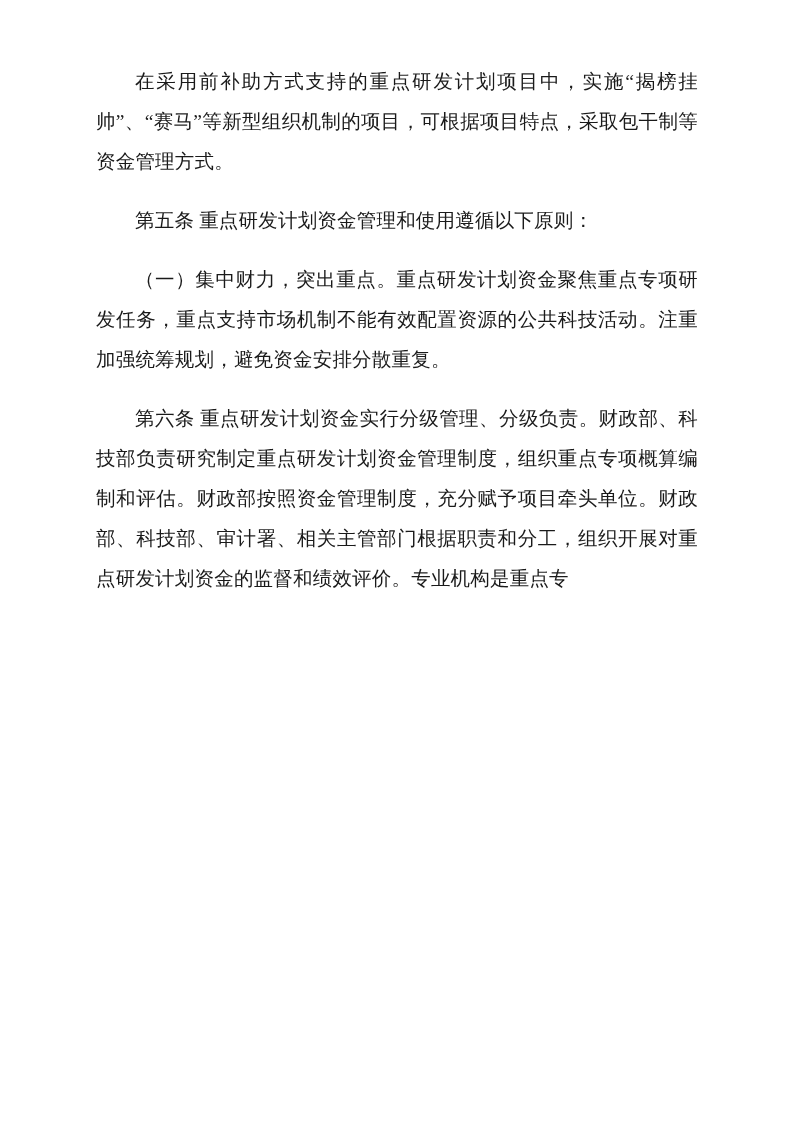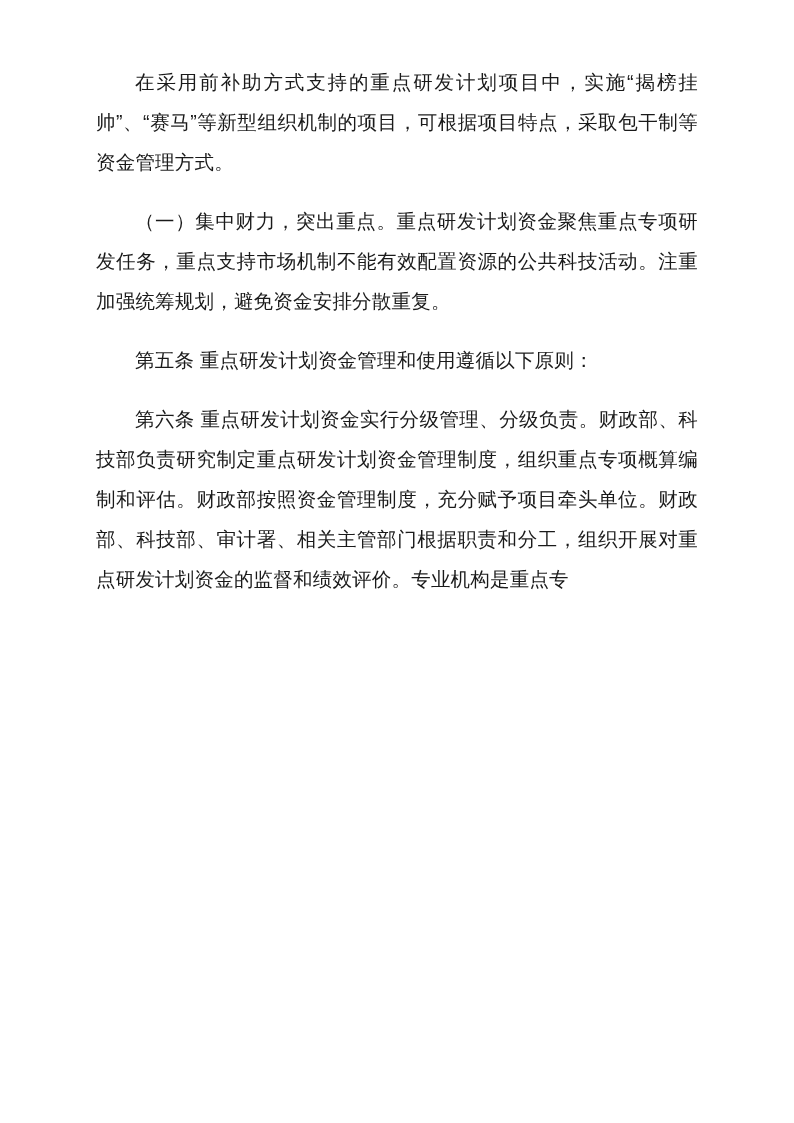--- a/index.html
+++ b/index.html
@@ -7,21 +7,21 @@
     padding: 0;
     background: #ffffff;
   }
   .page {
     width: 794px;
     height: 1123px;
     background: #ffffff;
     position: relative;
     box-sizing: border-box;
     padding: 62px 96px 40px 96px;
-    font-family: Liberation Sans, sans-serif;
+    font-family: Liberation Serif, serif;
     overflow: hidden;
   }
   .doc-body {
     width: 100%;
   }
   p.para {
     margin: 0 0 0 0;
     padding: 0;
     font-size: 19.5px;
     line-height: 40px;
@@ -35,17 +35,17 @@
   p.para + p.para {
     margin-top: 19px;
   }
 </style>
 </head>
 <body>
 
 <div class="page">
   <div class="doc-body">
     <p class="para">在采用前补助方式支持的重点研发计划项目中，实施“揭榜挂帅”、“赛马”等新型组织机制的项目，可根据项目特点，采取包干制等资金管理方式。</p>
+    <p class="para">第五条 重点研发计划资金管理和使用遵循以下原则：</p>
     <p class="para">（一）集中财力，突出重点。重点研发计划资金聚焦重点专项研发任务，重点支持市场机制不能有效配置资源的公共科技活动。注重加强统筹规划，避免资金安排分散重复。</p>
-    <p class="para">第五条 重点研发计划资金管理和使用遵循以下原则：</p>
     <p class="para">第六条 重点研发计划资金实行分级管理、分级负责。财政部、科技部负责研究制定重点研发计划资金管理制度，组织重点专项概算编制和评估。财政部按照资金管理制度，充分赋予项目牵头单位。财政部、科技部、审计署、相关主管部门根据职责和分工，组织开展对重点研发计划资金的监督和绩效评价。专业机构是重点专</p>
   </div>
 </div>
 
 </body></html>

